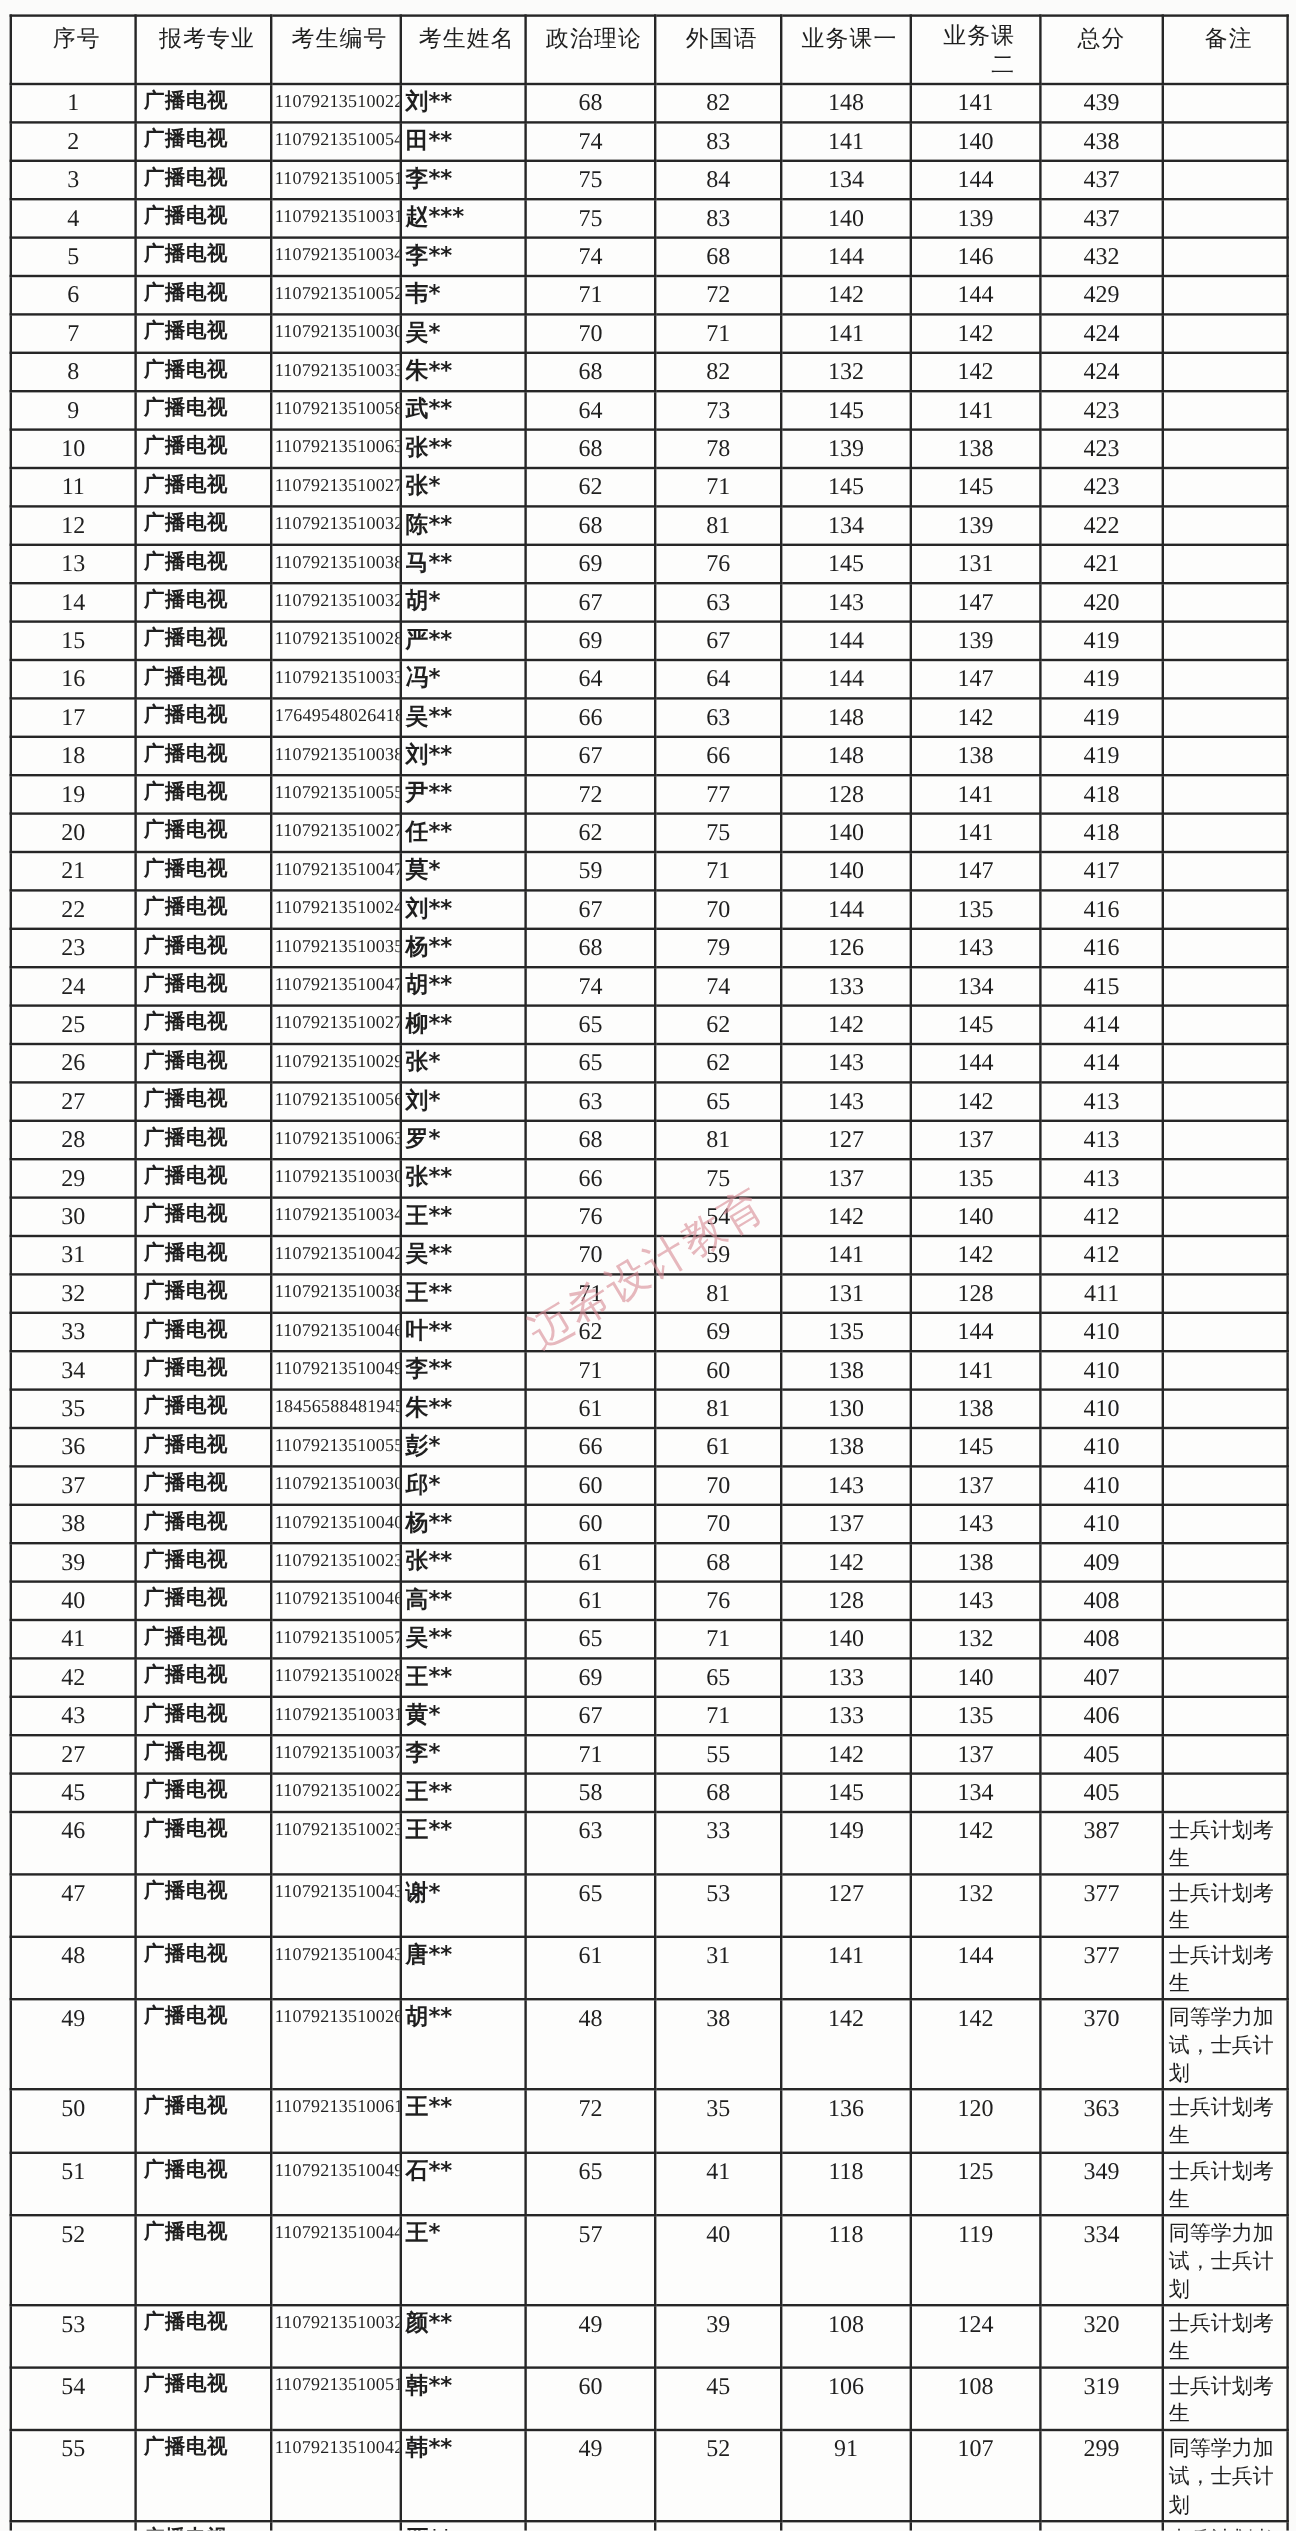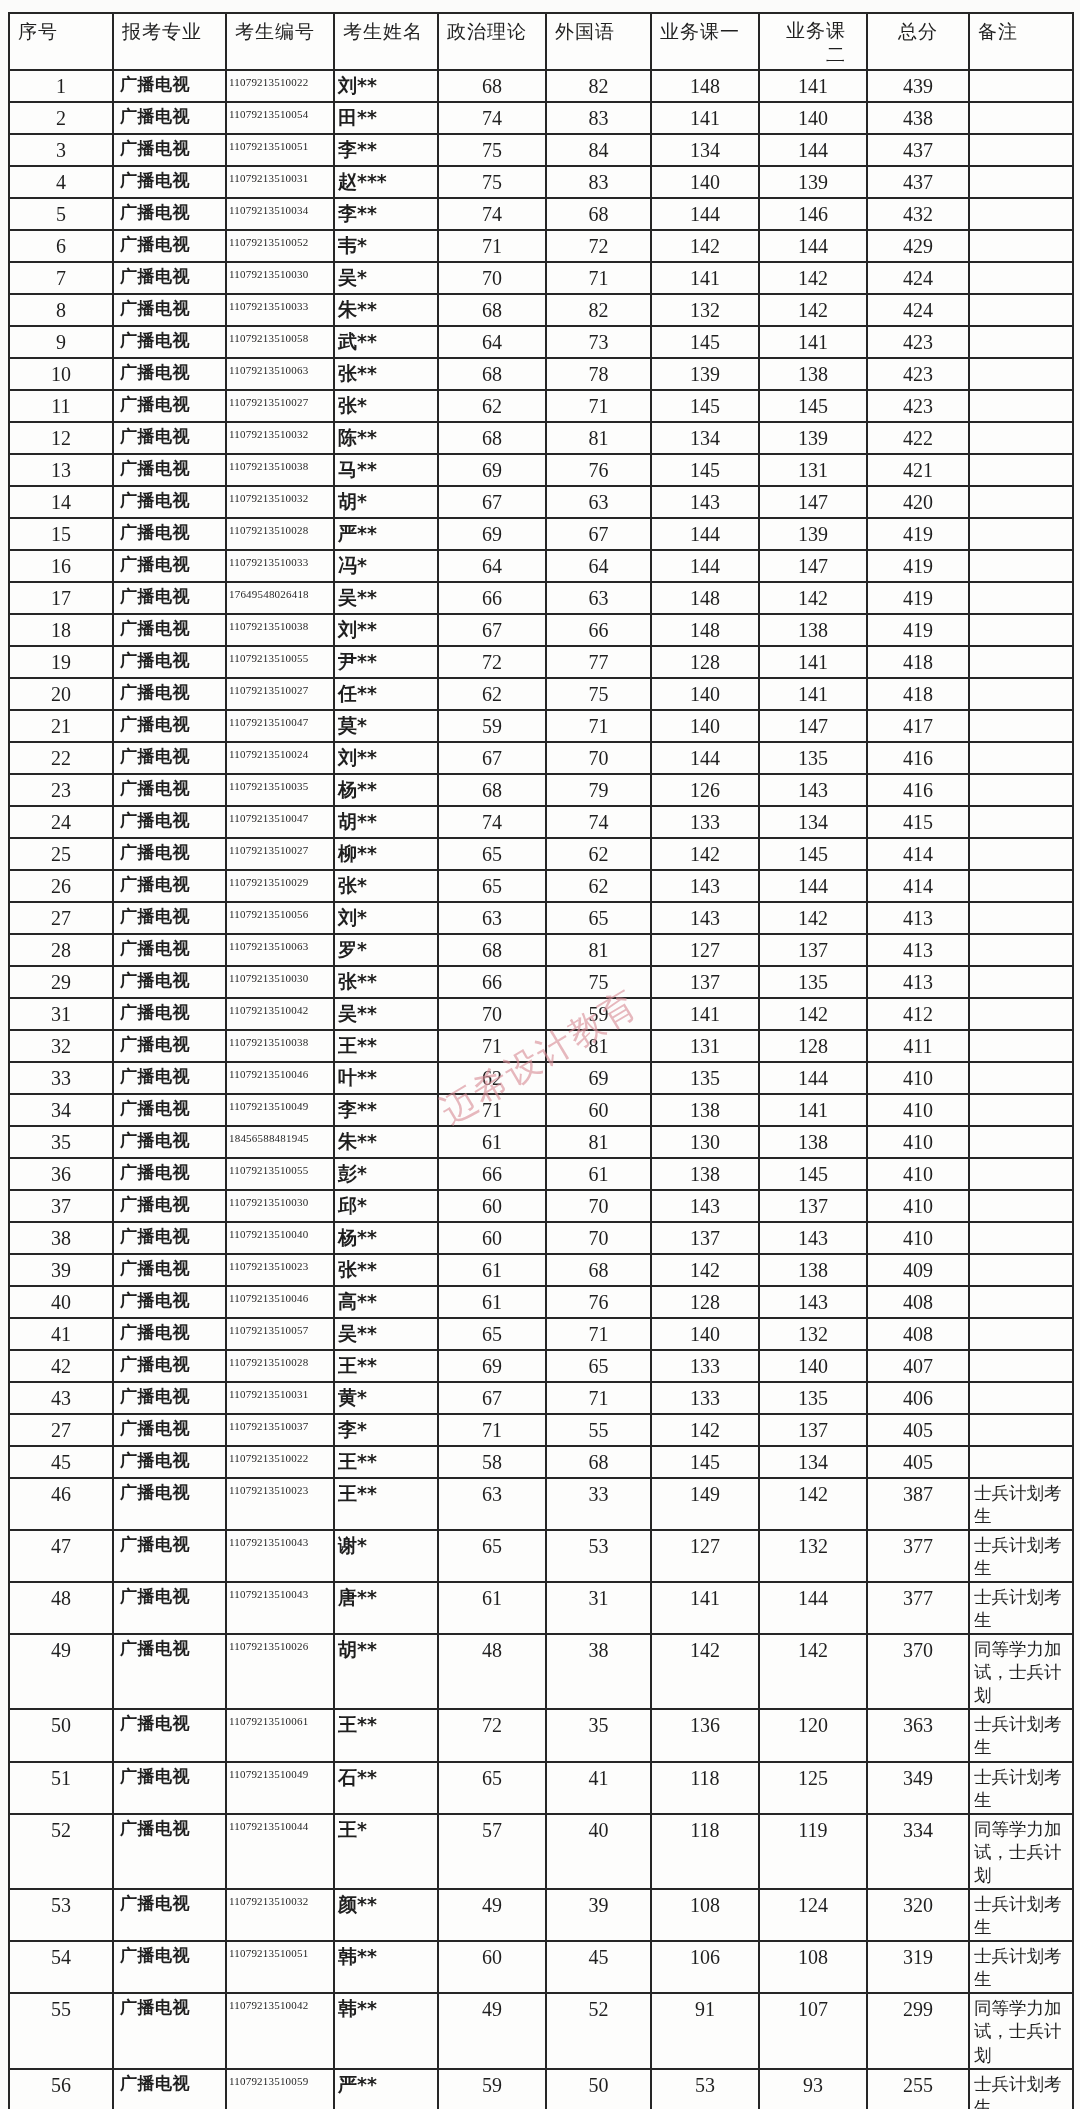--- a/index.html
+++ b/index.html
@@ -24,21 +24,21 @@
     width: 1064px;
     background: #fdfdfc;
   }
   .score-table th, .score-table td {
     border: 2px solid #262626;
     box-sizing: border-box;
     overflow: hidden;
   }
   .score-table thead th {
     font-weight: normal;
-    text-align: left;
+    text-align: center;
     vertical-align: top;
     font-size: 19px;
     height: 47px;
     padding: 5px 2px 2px 8px;
     letter-spacing: 1px;
   }
   .score-table thead th.center { text-align: center; padding-left: 2px; }
   .score-table thead th .wrap {
     display: inline-block;
     width: 66px;
@@ -58,21 +58,21 @@
   
   .score-table td.c0 { text-align: center; }
   .score-table td.c1 {
     font-family: "DejaVu Sans", "Liberation Sans", sans-serif;
     font-weight: 700;
     font-size: 17px;
     padding-left: 6px;
     letter-spacing: 0.5px;
   }
   .score-table td.c2 {
-    font-size: 11px;
+    font-size: 15px;
     padding-left: 2px;
     padding-top: 5px;
     letter-spacing: 0.2px;
     white-space: nowrap;
   }
   .score-table td.c3 {
     font-family: "DejaVu Sans", "Liberation Sans", sans-serif;
     font-weight: 700;
     font-size: 19px;
     padding-left: 3px;
@@ -479,20 +479,32 @@
           <td class="c2">11079213510030</td>
           <td class="c3">张**</td>
           <td class="c4">66</td>
           <td class="c5">75</td>
           <td class="c6">137</td>
           <td class="c7">135</td>
           <td class="c8">413</td>
           <td class="c9"></td>
         </tr>
         <tr>
+          <td class="c0">30</td>
+          <td class="c1">广播电视</td>
+          <td class="c2">11079213510034</td>
+          <td class="c3">王**</td>
+          <td class="c4">76</td>
+          <td class="c5">54</td>
+          <td class="c6">142</td>
+          <td class="c7">140</td>
+          <td class="c8">412</td>
+          <td class="c9"></td>
+        </tr>
+        <tr>
           <td class="c0">31</td>
           <td class="c1">广播电视</td>
           <td class="c2">11079213510042</td>
           <td class="c3">吴**</td>
           <td class="c4">70</td>
           <td class="c5">59</td>
           <td class="c6">141</td>
           <td class="c7">142</td>
           <td class="c8">412</td>
           <td class="c9"></td>

